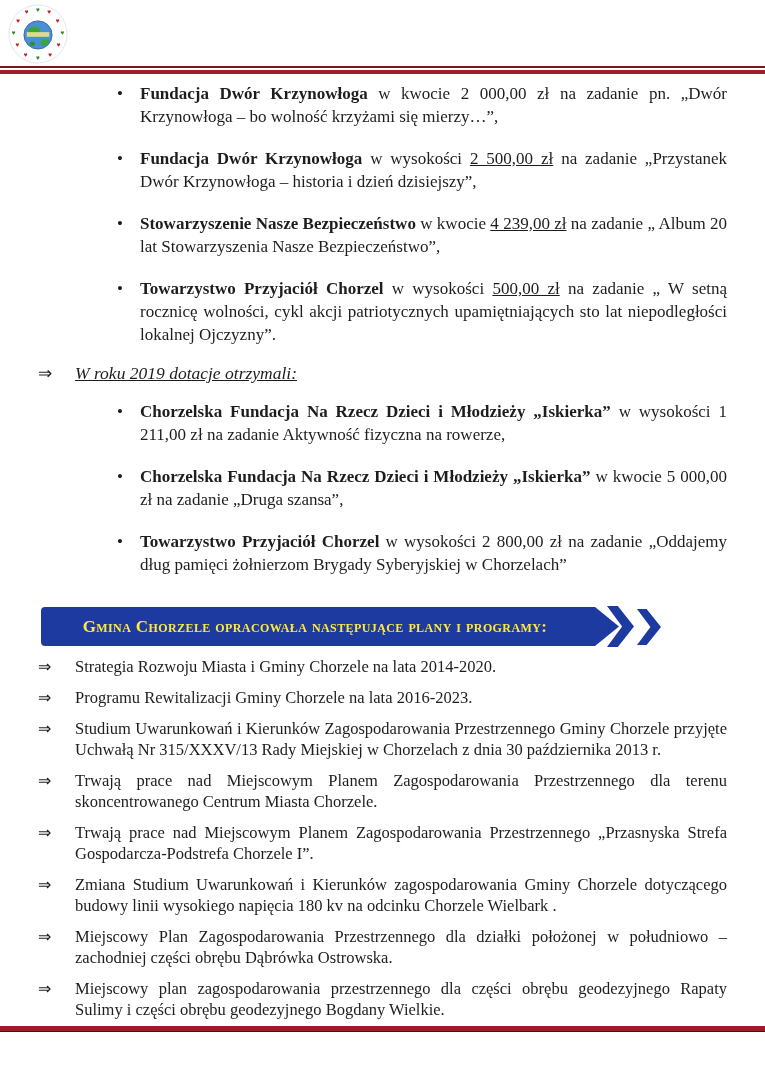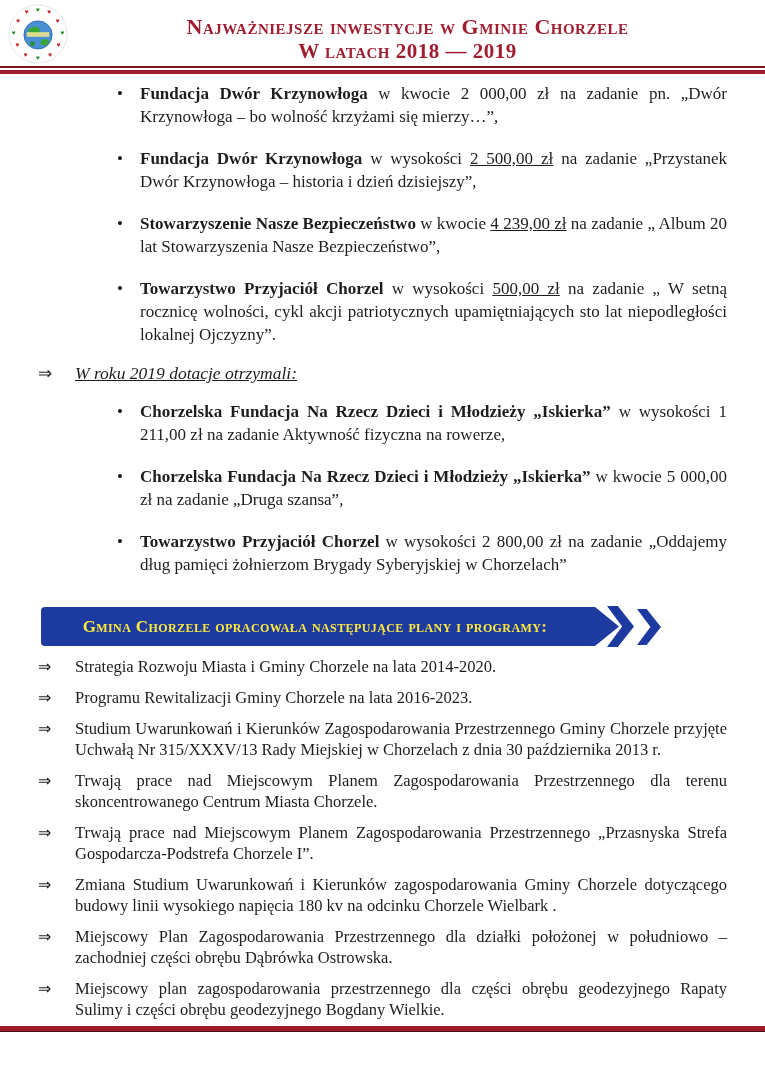--- a/index.html
+++ b/index.html
@@ -118,24 +118,20 @@
         <text x="11" y="20" fill="#cc2222">♥</text>
         <text x="20" y="11" fill="#cc2222">♥</text>
       </g>
 
       <circle cx="32" cy="33" r="15" fill="#4a8fd4" stroke="#2f6cab" stroke-width="1"></circle>
       <path d="M22 27 q5 -5 10 -2 q4 2 1 6 q-5 3 -9 0 q-4 -2 -2 -4z" fill="#3aa63a"></path>
       <path d="M36 38 q6 -2 8 2 q-2 5 -7 4 q-4 -1 -1 -6z" fill="#3aa63a"></path>
       <path d="M25 40 q4 0 4 3 q-2 3 -5 1 q-2 -2 1 -4z" fill="#2f8f2f"></path>
       <rect x="20" y="30" width="24" height="5" fill="#f4e98a" opacity="0.85"></rect>
     </svg>
-    <div class="title-wrap">
-      <div class="title-line1">Najważniejsze inwestycje w Gminie Chorzele</div>
-      <div class="title-line2">W latach 2018 — 2019</div>
-    </div>
   </div>
   <div class="header-rule">
     <div class="thin"></div>
       <div class="gap"></div>
       <div class="thick"></div>
   </div>
 
   <div class="grant-list list-2018">
       <div class="b-row"><span class="marker">•</span><span><span style="font-weight: bold;">Fundacja Dwór Krzynowłoga</span><span>  w kwocie </span><span style="">2 000,00 zł</span><span> na zadanie pn. „Dwór Krzynowłoga – bo wolność krzyżami się mierzy…”,</span></span></div>
       <div class="b-row"><span class="marker">•</span><span><span style="font-weight: bold;">Fundacja Dwór Krzynowłoga</span><span> w wysokości </span><span style="text-decoration: underline;">2 500,00 zł</span><span> na zadanie „Przystanek Dwór Krzynowłoga – historia i dzień dzisiejszy”,</span></span></div>

